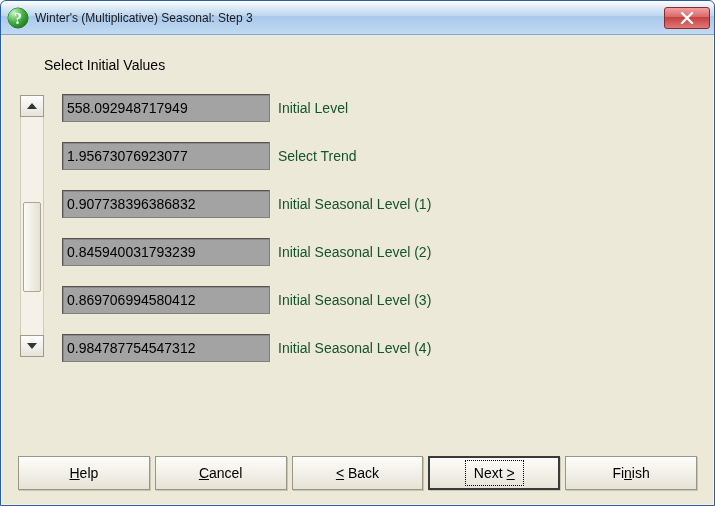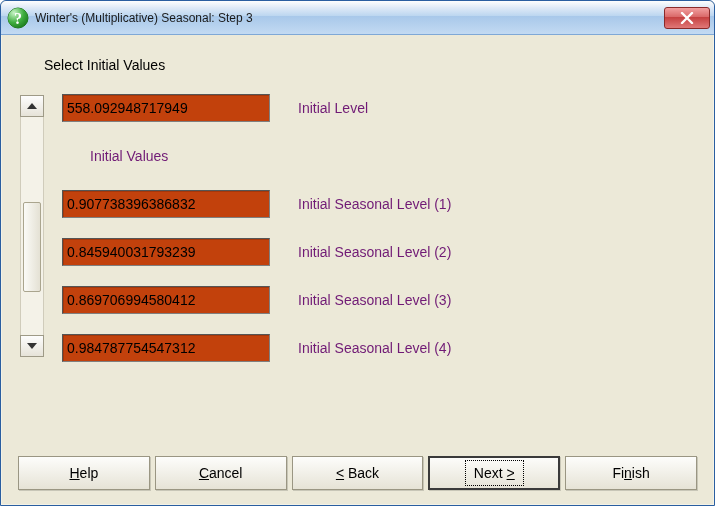--- a/index.html
+++ b/index.html
@@ -110,28 +110,28 @@
   }
   .field-input {
     width: 208px;
     height: 28px;
     font-family: Tahoma, Arial, sans-serif;
     font-size: 14px;
     padding: 2px 4px;
     border: 1px solid #7f7f7f;
     border-top-color: #555;
     border-left-color: #555;
-    background: #c2410c;
+    background: #a3a3a3;
     box-shadow: inset 1px 1px 0 rgba(0,0,0,0.15);
     outline: none;
   }
   .field-label {
-    margin-left: 28px;
-    font-size: 14px;
-    color: #701a75;
+    margin-left: 8px;
+    font-size: 14px;
+    color: #14532d;
   }
   .buttons {
     position: absolute;
     left: 16px; right: 16px; bottom: 14px;
     display: flex;
     justify-content: center;
     gap: 5px;
   }
   .btn {
     flex: 1;
@@ -205,21 +205,22 @@
         </svg>
       </div>
     </div>
 
     <div class="fields">
       <div class="field-row">
         <input class="field-input" type="text" value="558.092948717949" style="">
         <span class="field-label">Initial Level</span>
       </div>
       <div class="field-row">
-        <span class="field-label">Initial Values</span>
+        <input class="field-input" type="text" value="1.95673076923077" style="">
+        <span class="field-label">Select Trend</span>
       </div>
       <div class="field-row">
         <input class="field-input" type="text" value="0.907738396386832" style="">
         <span class="field-label">Initial Seasonal Level (1)</span>
       </div>
       <div class="field-row">
         <input class="field-input" type="text" value="0.845940031793239" style="">
         <span class="field-label">Initial Seasonal Level (2)</span>
       </div>
       <div class="field-row">

